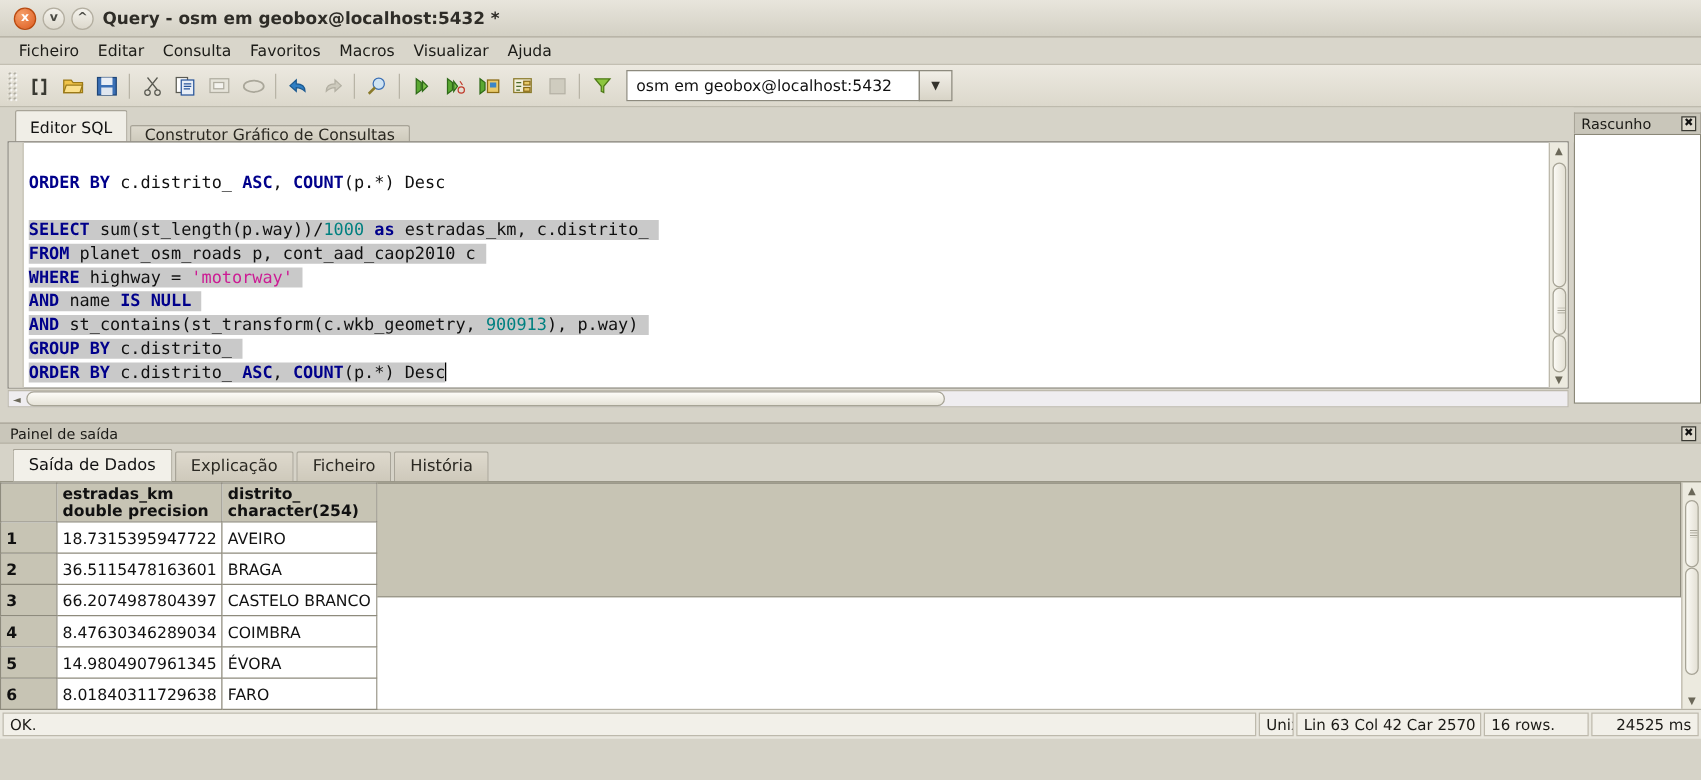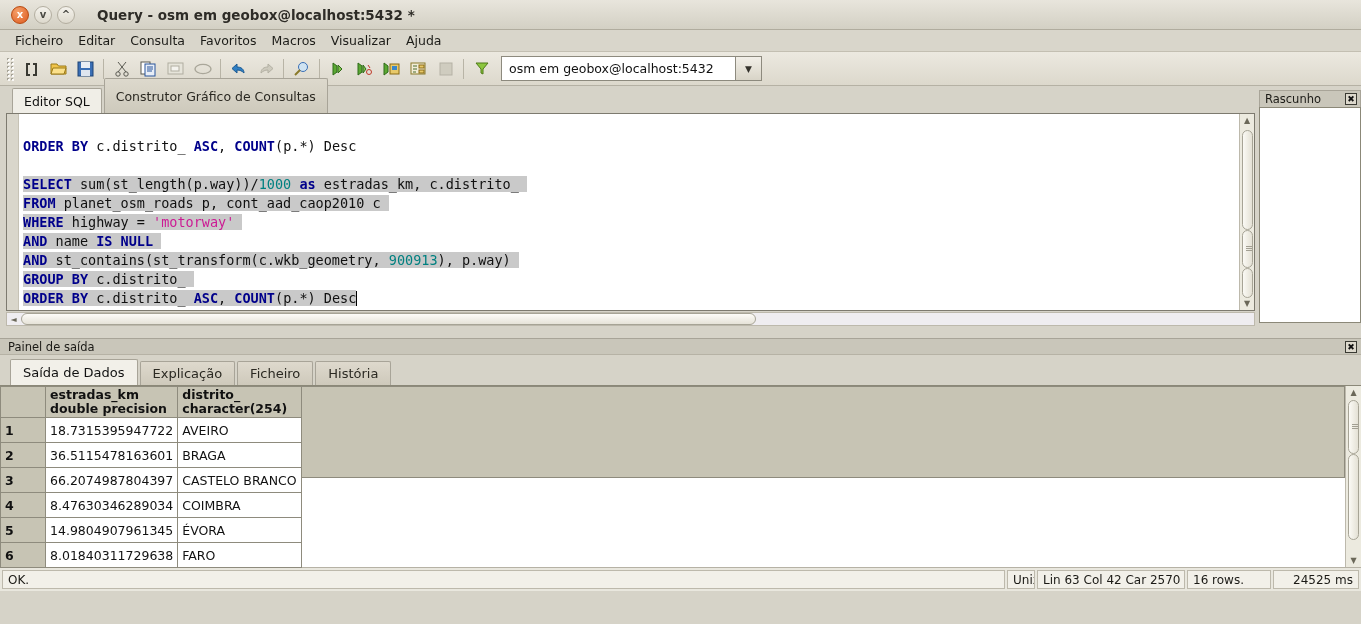--- a/index.html
+++ b/index.html
@@ -26,21 +26,21 @@
     display:flex; align-items:center; justify-content:center;
     font-size:10px; color:#4a4a44; font-weight:bold;
     border:1px solid #b3aea0;
     background:linear-gradient(#f4f2ec,#ddd9cd);
   }
   .wbtn.close{
     background:radial-gradient(circle at 35% 30%,#f5a06a,#dd5a1e);
     color:#fff; border:1px solid #b8490f;
   }
   .wtitle{
-    position:absolute; left:17px; right:0; text-align:left;
+    position:absolute; left:2px; right:0; text-align:left;
     padding-left:80px;
     font-weight:bold; font-size:13.5px; color:#2e2c27;
     pointer-events:none;
   }
 
   
   .menubar{
     height:22px; display:flex; align-items:center;
     padding-left:8px; gap:1px;
     background:#d9d6cb;
@@ -86,21 +86,21 @@
   }
 
   
   .main{ display:flex; height:252px; background:#d6d3c8; }
   .editorpane{ width:1259px; position:relative; }
   .tabrow{
     height:28px; display:flex; align-items:flex-end;
     padding-left:12px; background:#d6d3c8;
   }
   .tab{
-    height:36px; padding:0 11px;
+    height:14px; padding:0 11px;
     display:flex; align-items:center;
     font-size:12.5px;
     border:1px solid #a8a498; border-bottom:none;
     border-radius:2px 2px 0 0;
     background:linear-gradient(#ddd9cd,#cdc9bb);
     color:#2b2922; margin-right:2px;
   }
   .tab.active{
     background:#f0eee7; height:26px;
     color:#111; font-weight:normal;

